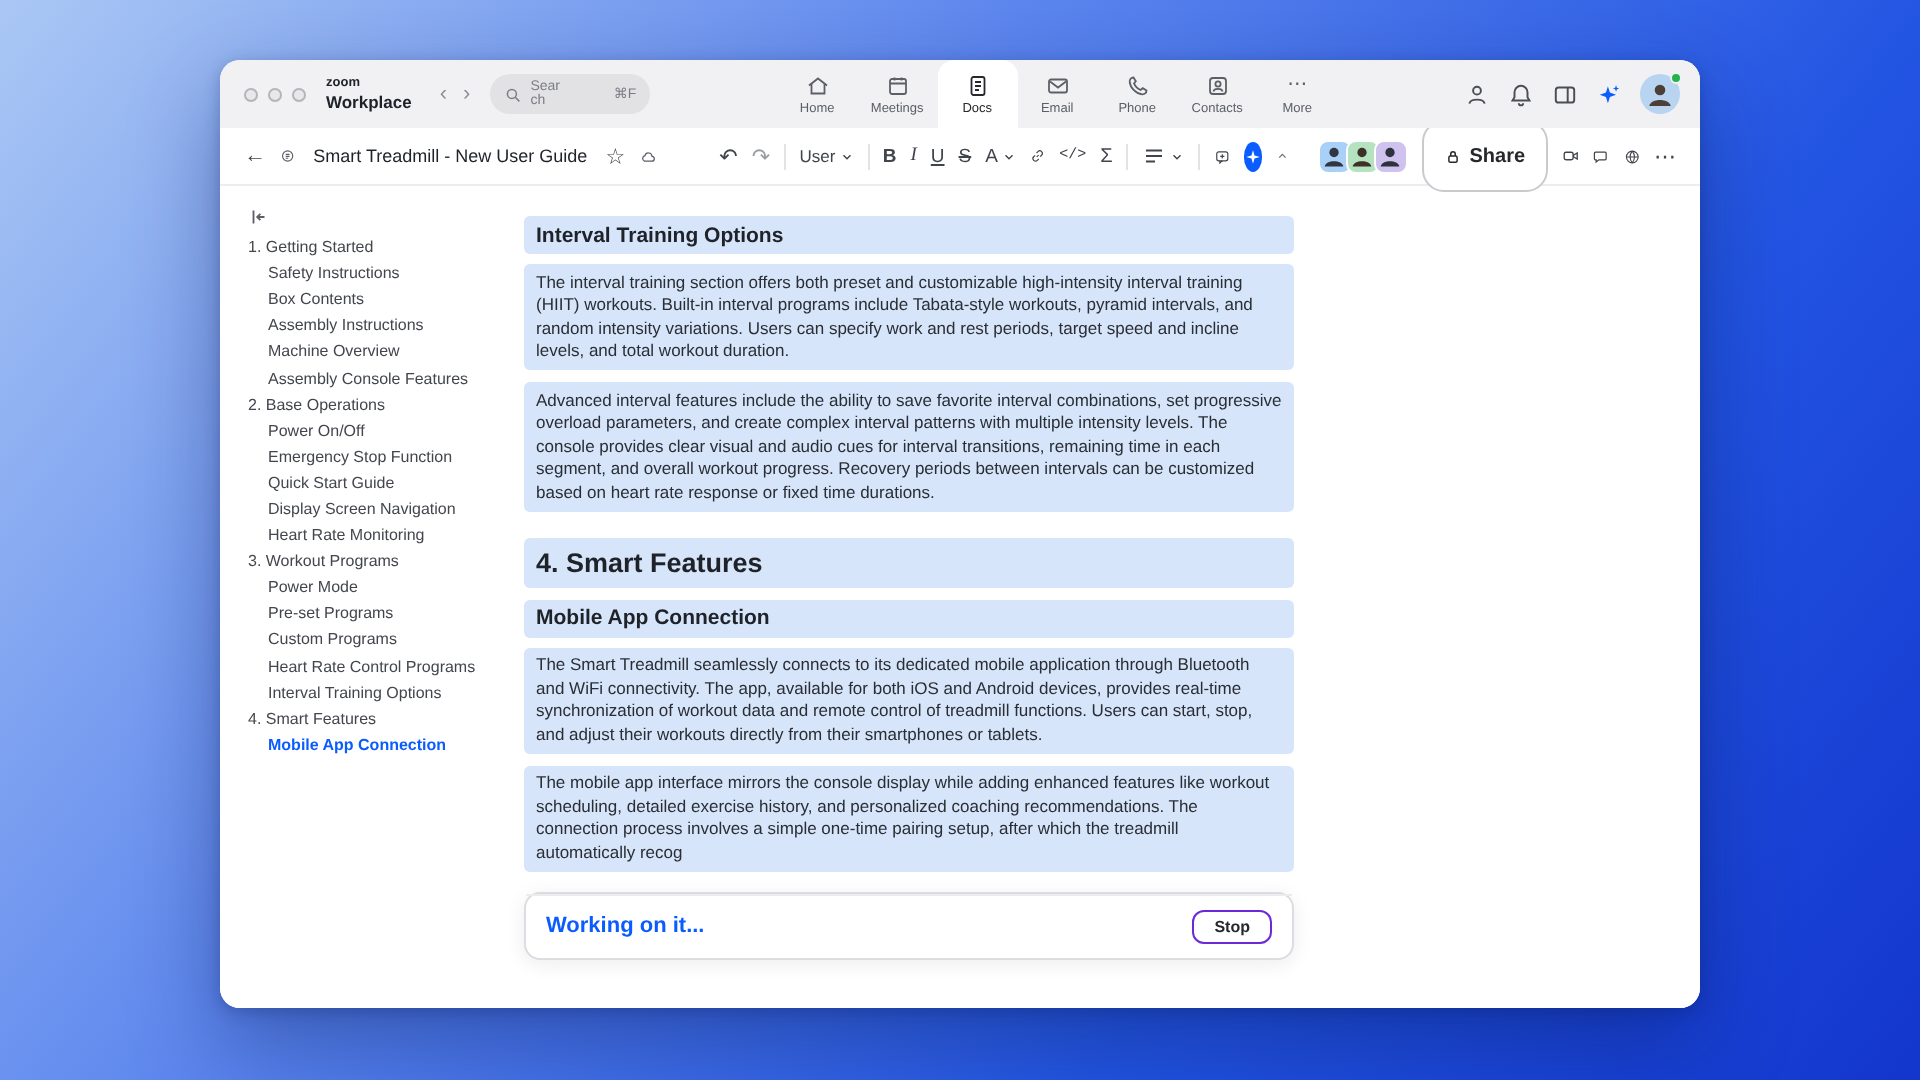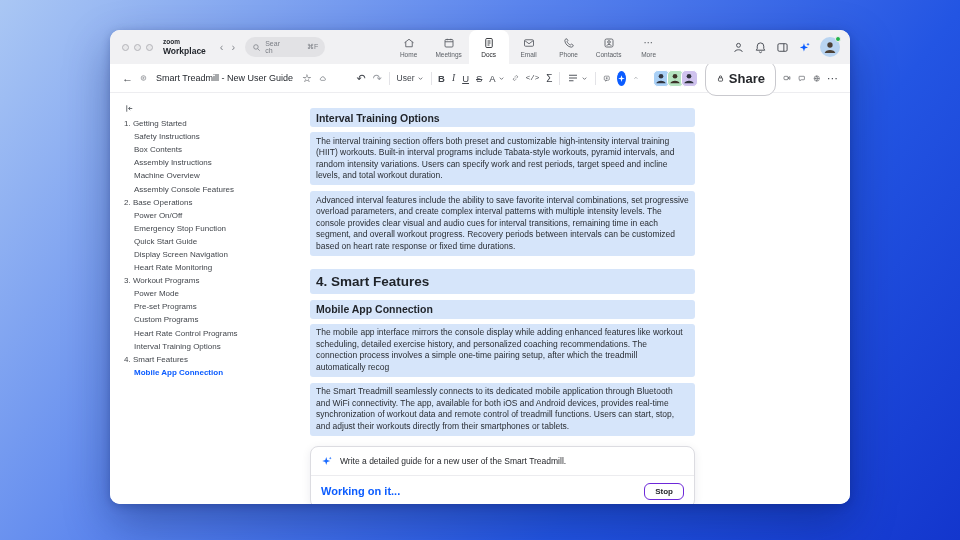--- a/index.html
+++ b/index.html
@@ -53,25 +53,25 @@
   .sp1 { width:28px; } .spx { flex:1; }
   .bi { font-weight:bold; font-size:9.5px; } .ii { font-style:italic; font-size:9.5px; font-family:"Liberation Serif",serif; }
   .ui { text-decoration:underline; font-size:9.5px; } .si { text-decoration:line-through; font-size:9.5px; }
   .aiplus { width:15px; height:15px; border-radius:50%; background:#0b5cff; display:flex; align-items:center; justify-content:center; }
   .collab { display:flex; }
   .cav { width:17px; height:17px; border-radius:5px; margin-left:-3px; border:1.5px solid #fff; position:relative; overflow:hidden; }
   .cav:first-child { margin-left:0; }
   .cav.c1{background:#a9d0f6;} .cav.c2{background:#b5e3c0;} .cav.c3{background:#cfc2ee;}
   .share-btn {
     display:flex; align-items:center; gap:4px; border:1px solid #c9c9ce; border-radius:11px;
-    height:36px; padding:12px 10px; font-size:13px; font-weight:600; color:#26282c; background:#fff;
+    height:36px; padding:12px 10px; font-size:10px; font-weight:600; color:#26282c; background:#fff;
   }
   
   .wbody { display:flex; height:411px; background:#fff; }
-  .toc { width:200px; padding:10px 0 0 14px; flex-shrink:0; }
+  .toc { width:152px; padding:10px 0 0 14px; flex-shrink:0; }
   .toc-collapse { color:#5c6066; margin-bottom:3px; display:inline-block; }
   .toc-item { height:13.1px; display:flex; align-items:center; font-size:8px; color:#43474d; cursor:default; white-space:nowrap; }
   .toc-item.lvl2 { padding-left:10px; }
   .toc-item.active { color:#0b5cff; font-weight:bold; }
   .content { width:385px; padding-top:15px; }
   .block { background:#d6e5fa; border-radius:3px; padding:3.5px 6px; }
   .block.h2 { font-size:13.5px; font-weight:bold; color:#1f2329; margin:13px 0 6px; padding:5px 6px; }
   .block.h3 { font-size:10.5px; font-weight:bold; color:#1f2329; margin-bottom:5px; }
   .block.p  { font-size:8.5px; line-height:11.5px; color:#2a2e34; margin-bottom:6px; }
   
@@ -325,32 +325,25 @@
         </div>
     </aside>
 
     <main class="content">
       <div>
           <div class="block h3">Interval Training Options</div>
           <div class="block p">The interval training section offers both preset and customizable high-intensity interval training (HIIT) workouts. Built-in interval programs include Tabata-style workouts, pyramid intervals, and random intensity variations. Users can specify work and rest periods, target speed and incline levels, and total workout duration.</div>
           <div class="block p">Advanced interval features include the ability to save favorite interval combinations, set progressive overload parameters, and create complex interval patterns with multiple intensity levels. The console provides clear visual and audio cues for interval transitions, remaining time in each segment, and overall workout progress. Recovery periods between intervals can be customized based on heart rate response or fixed time durations.</div>
           <div class="block h2">4. Smart Features</div>
           <div class="block h3">Mobile App Connection</div>
+          <div class="block p">The Smart Treadmill seamlessly connects to its dedicated mobile application through Bluetooth and WiFi connectivity. The app, available for both iOS and Android devices, provides real-time synchronization of workout data and remote control of treadmill functions. Users can start, stop, and adjust their workouts directly from their smartphones or tablets.</div>
           <div class="block p">The mobile app interface mirrors the console display while adding enhanced features like workout scheduling, detailed exercise history, and personalized coaching recommendations. The connection process involves a simple one-time pairing setup, after which the treadmill automatically recog</div>
-          <div class="block p">The Smart Treadmill seamlessly connects to its dedicated mobile application through Bluetooth and WiFi connectivity. The app, available for both iOS and Android devices, provides real-time synchronization of workout data and remote control of treadmill functions. Users can start, stop, and adjust their workouts directly from their smartphones or tablets.</div>
         </div>
 
       <div class="ai-card">
-        <div class="ai-row1">
-          <svg class="ic" width="12" height="12" viewBox="0 0 24 24" fill="#1a6bff">
-              <path d="M10.5 4 L12.4 10.1 L18.5 12 L12.4 13.9 L10.5 20 L8.6 13.9 L2.5 12 L8.6 10.1 Z"></path>
-              <path d="M18.5 3.5 l.7 2.1 2.1 .7 -2.1 .7 -.7 2.1 -.7 -2.1 -2.1 -.7 2.1 -.7 Z"></path>
-            </svg>
-          <span>Write a detailed guide for a new user of the Smart Treadmill.</span>
-        </div>
         <div class="ai-div"></div>
         <div class="ai-row2">
           <span class="ai-status">Working on it...</span>
           <button class="stop-btn">Stop</button>
         </div>
       </div>
     </main>
   </div>
 
 </div>

